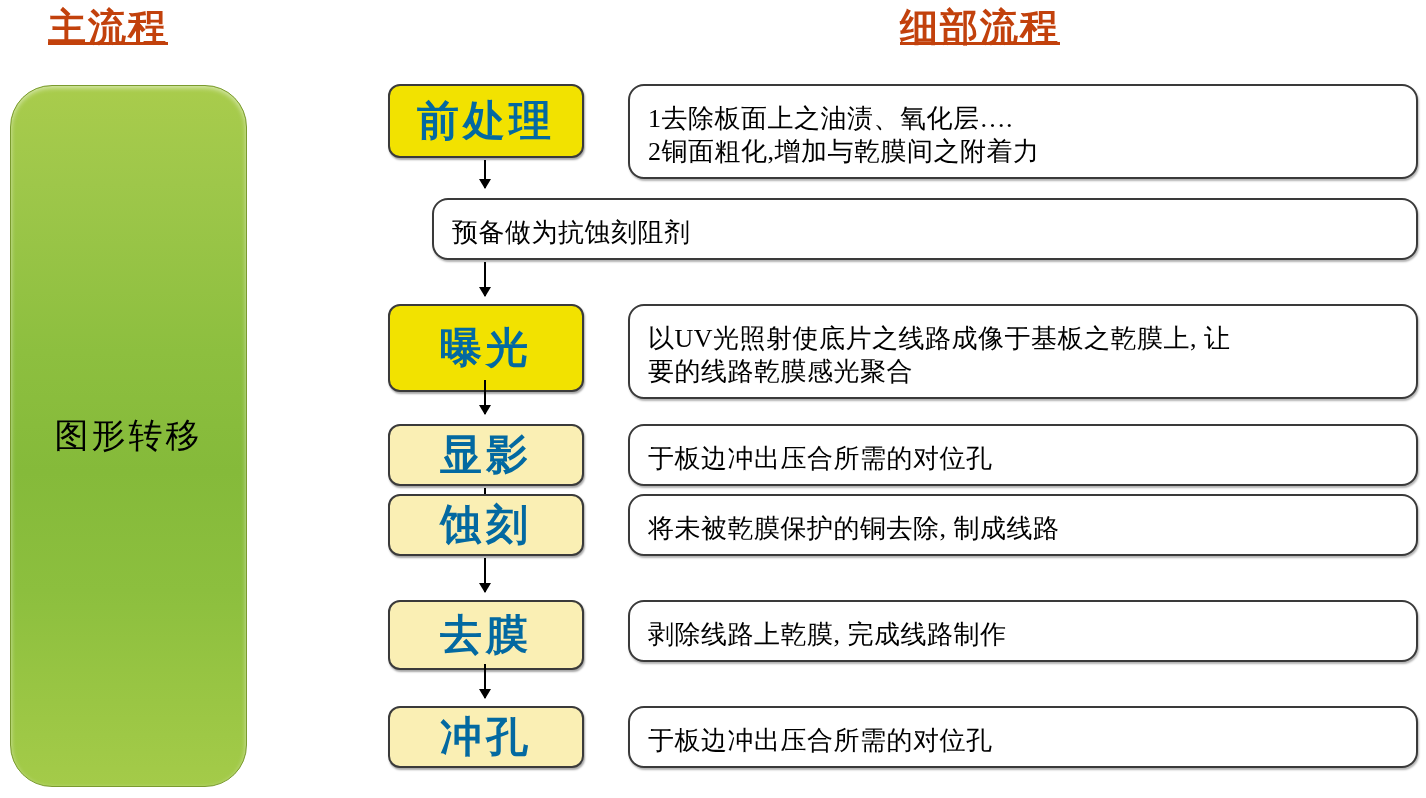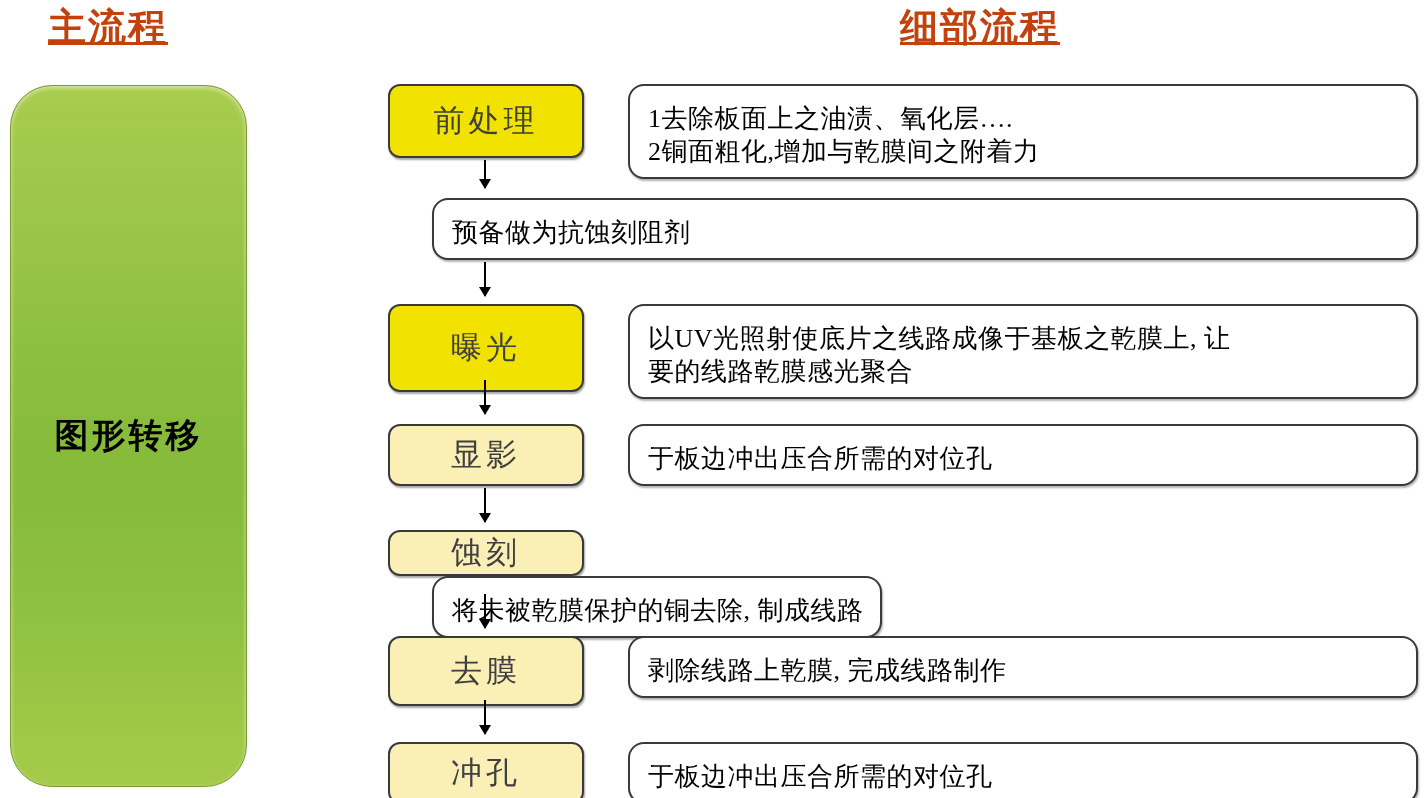--- a/index.html
+++ b/index.html
@@ -42,21 +42,20 @@
         #9ec74a 14%,
         #8dbf3f 38%,
         #85ba3a 55%,
         #8cbf3e 72%,
         #9ac644 88%,
         #a4cb49 100%);
     box-shadow: inset 0 2px 5px rgba(255,255,255,.55);
     display: flex;
     align-items: center;
     justify-content: center;
-    font-weight: bold;
   }
   .main-block .label {
     font-size: 34px;
     color: #000;
     letter-spacing: 3px;
     font-family: "Liberation Serif", "DejaVu Serif", serif;
   }
 
   
   .flow {
@@ -70,24 +69,24 @@
     display: flex;
     align-items: flex-start;
   }
 
   .step {
     width: 196px;
     box-sizing: border-box;
     border: 2px solid #3a3a3a;
     border-radius: 12px;
     text-align: center;
-    font-size: 31px;
-    font-weight: normal;
+    font-size: 42px;
+    font-weight: bold;
     letter-spacing: 4px;
-    color: #404040;
+    color: #0369a1;
     display: flex;
     align-items: center;
     justify-content: center;
     box-shadow: 1px 2px 2px rgba(0,0,0,.35);
   }
   .step.pale   { background: #faefb4; }
   .step.bright { background: #f2e200; }
 
   .desc {
     margin-left: 44px;
@@ -165,21 +164,21 @@
   </div>
 
   <div class="row" style="margin-top:36px;height:70px;">
     <div class="step pale" style="height:62px;">显影</div>
     <div class="desc" style="min-height:62px;">
       <div class="line">于板边冲出压合所需的对位孔</div>
     </div>
     <div class="connector" style="top:64px;height:34px;"></div>
   </div>
 
-  <div class="row" style="margin-top:36px;height:70px;flex-direction:column;">
+  <div class="row" style="height:70px;">
     <div class="step pale" style="height:62px;">蚀刻</div>
     <div class="desc" style="min-height:62px;">
       <div class="line">将未被乾膜保护的铜去除, 制成线路</div>
     </div>
     <div class="connector" style="top:64px;height:34px;"></div>
   </div>
 
   <div class="row" style="margin-top:36px;height:70px;">
     <div class="step pale" style="height:70px;">去膜</div>
     <div class="desc" style="min-height:62px;">

